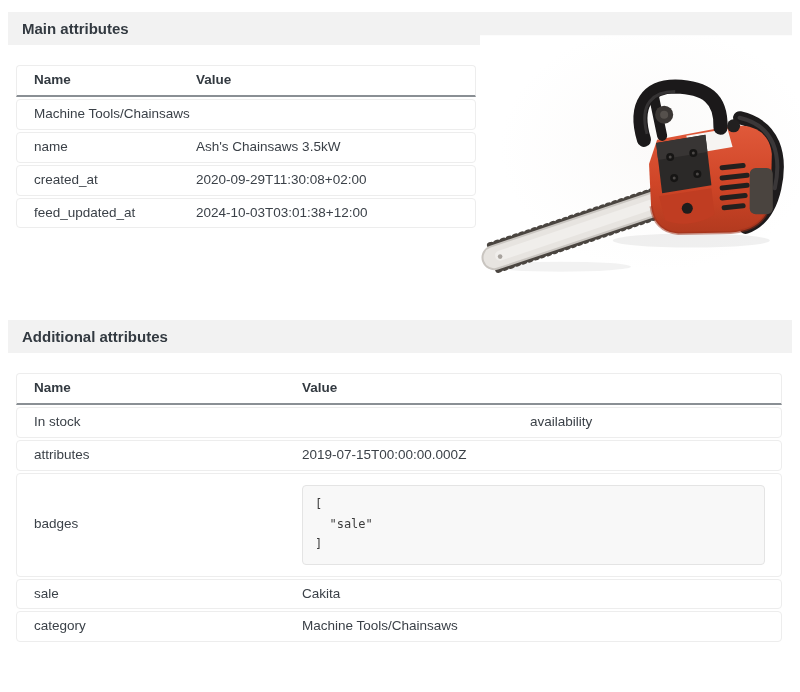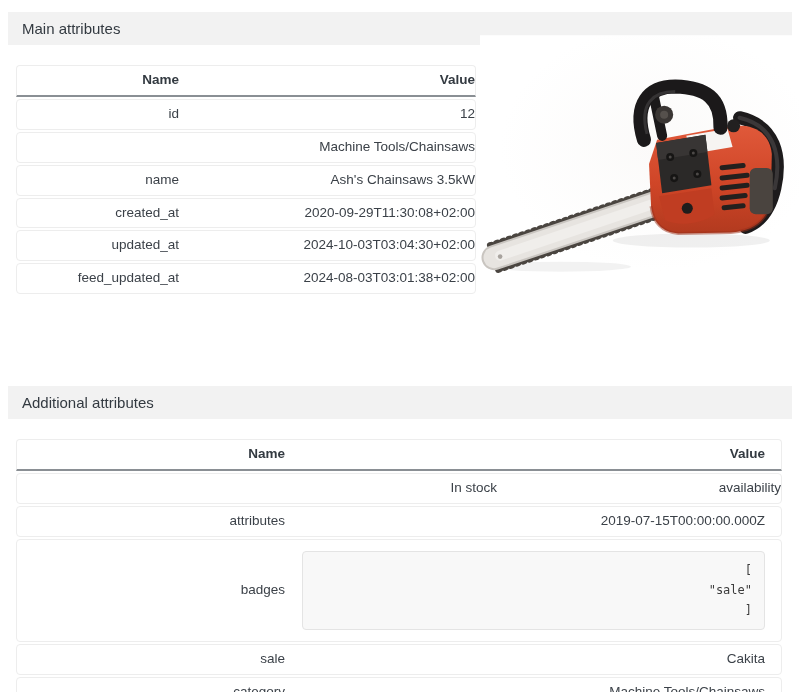--- a/index.html
+++ b/index.html
@@ -9,21 +9,21 @@
     overflow: hidden;
     font-family: "Liberation Sans", "DejaVu Sans", sans-serif;
     color: #3b4148;
   }
   .section { margin: 0 8px; }
   .section-header {
     background: #f2f2f2;
     margin-top: 12px;
     padding: 8px 14px;
     font-size: 15px;
-    font-weight: normal;
+    font-weight: bold;
     color: #333a41;
   }
   .section-body { padding: 20px 8px 0 8px; position: relative; }
 
   
   .attr-table { display: block; }
   .attr-table.narrow { width: 460px; }
   .attr-table.wide  { width: 766px; }
   .trow {
     display: flex;
@@ -35,21 +35,21 @@
     min-height: 29px;
     font-size: 13.5px;
   }
   .trow.thead {
     font-weight: bold;
     color: #333a41;
     border-bottom: 2px solid #8a8f94;
     border-radius: 4px 4px 0 0;
     margin-bottom: 2px;
   }
-  .cell { padding: 5px 0 5px 17px; line-height: 1.4; text-align: right; }
+  .cell { padding: 5px 0 5px 17px; line-height: 1.4; }
   .narrow .cell.name  { width: 162px; flex: none; }
   .narrow .cell.value { flex: 1; }
   .wide .cell.name    { width: 268px; flex: none; }
   .wide .cell.value   { flex: 1; padding-right: 16px; }
 
   .codeblock {
     display: block;
     background: #f8f8f8;
     border: 1px solid #e4e4e4;
     border-radius: 4px;
@@ -78,41 +78,33 @@
 <div class="section">
   <div class="section-header">Main attributes</div>
   <div class="section-body">
 
     <div class="attr-table narrow">
       <div class="trow thead">
         <div class="cell name">Name</div>
         <div class="cell value">Value</div>
       </div>
       <div class="trow">
-        <div class="cell name">id</div>
-        <div class="cell value">12</div>
-      </div>
-      <div class="trow">
         <div class="cell value">Machine Tools/Chainsaws</div>
       </div>
       <div class="trow">
         <div class="cell name">name</div>
         <div class="cell value">Ash's Chainsaws 3.5kW</div>
       </div>
       <div class="trow">
         <div class="cell name">created_at</div>
         <div class="cell value">2020-09-29T11:30:08+02:00</div>
       </div>
       <div class="trow">
-        <div class="cell name">updated_at</div>
-        <div class="cell value">2024-10-03T03:04:30+02:00</div>
-      </div>
-      <div class="trow">
         <div class="cell name">feed_updated_at</div>
-        <div class="cell value">2024-08-03T03:01:38+02:00</div>
+        <div class="cell value">2024-10-03T03:01:38+12:00</div>
       </div>
     </div>
 
     <svg class="product-photo" viewBox="0 0 320 250" aria-hidden="true">
       <defs>
         <radialGradient id="bgfade" cx="55%" cy="45%" r="65%">
           <stop offset="0%" stop-color="#fbfaf9"></stop>
           <stop offset="75%" stop-color="#ffffff"></stop>
         </radialGradient>
         <linearGradient id="bodygrad" x1="0" y1="0" x2="0" y2="1">

